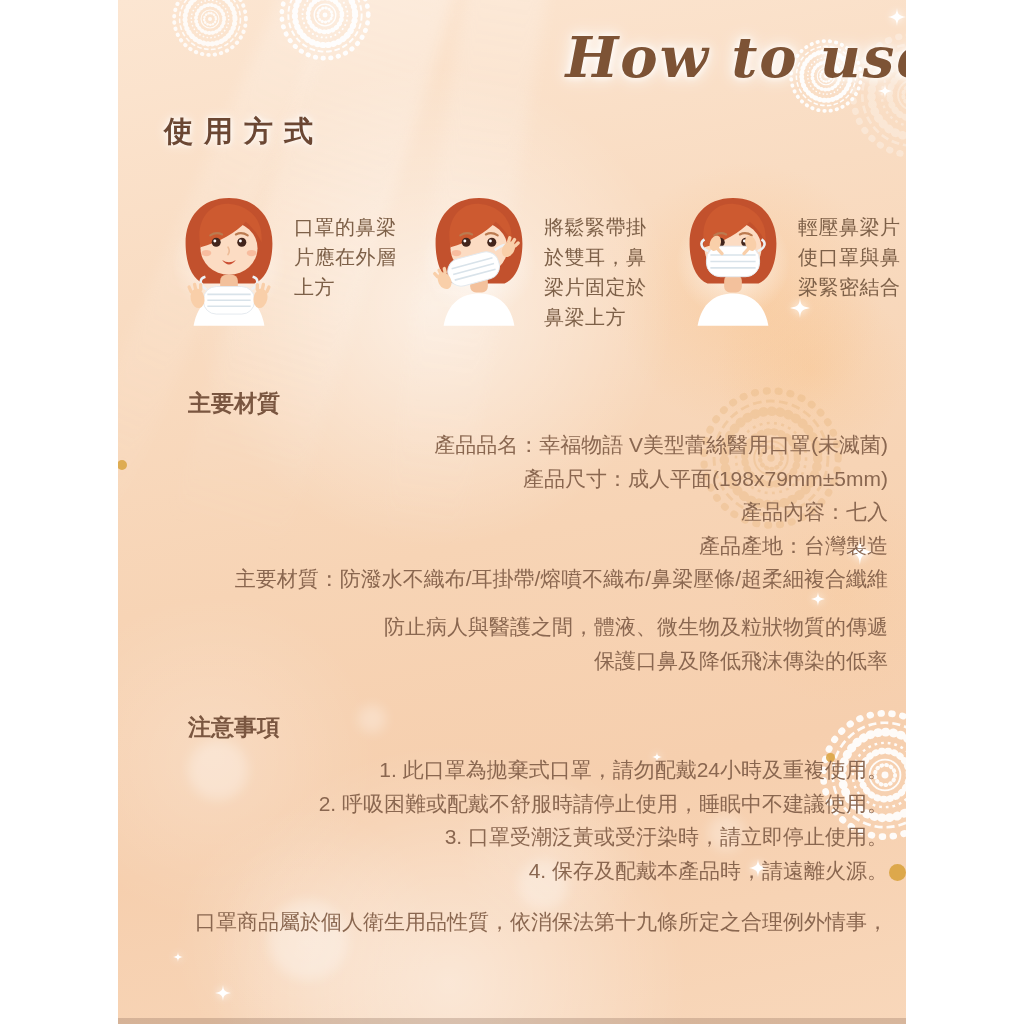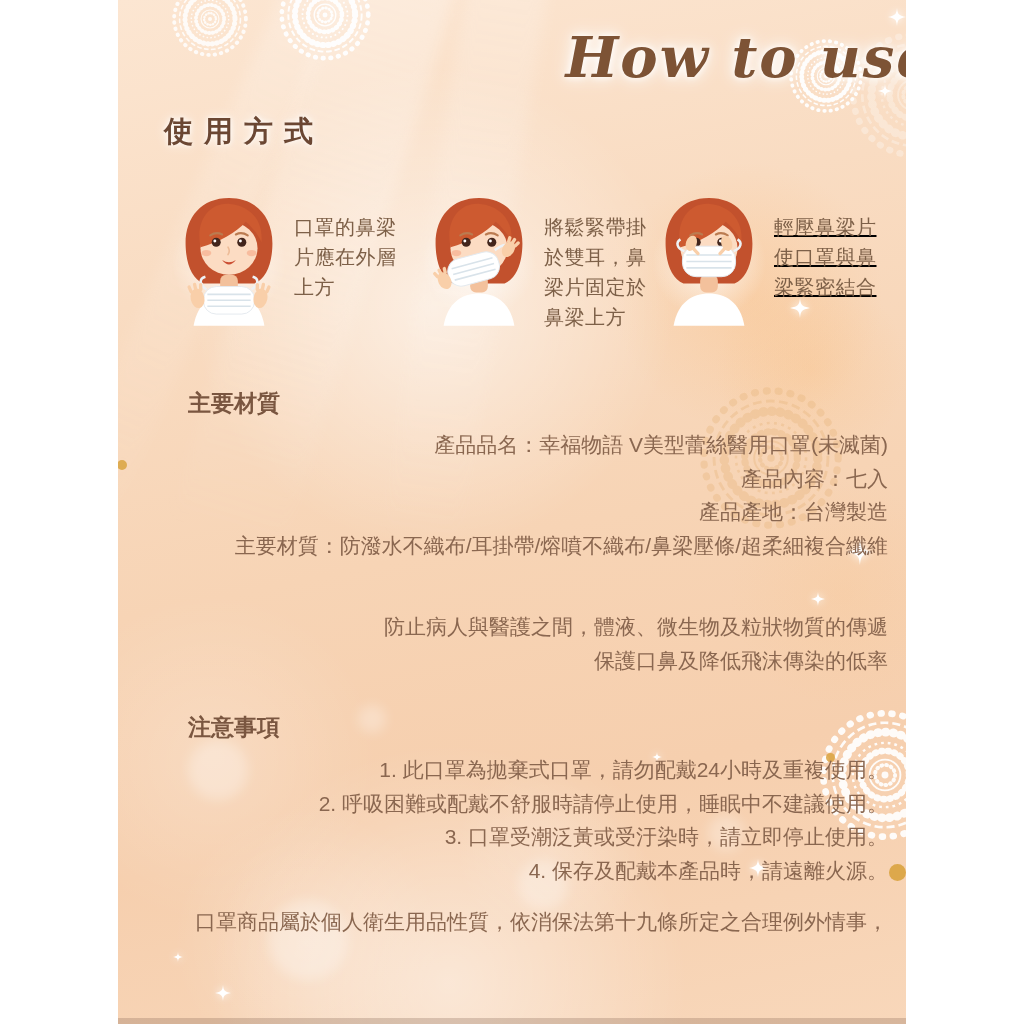--- a/index.html
+++ b/index.html
@@ -35,21 +35,21 @@
     font-size:56px;color:#7d5335;letter-spacing:2px;
     text-shadow:0 0 6px #fff,0 0 14px rgba(255,255,255,.95),0 0 22px rgba(255,255,255,.7);
   }
   .title-zh{
     position:absolute;top:112px;left:16px;width:100%;text-align:left;transform:translateX(30px);
     font-weight:bold;font-size:29px;color:#6b4733;letter-spacing:11px;
     text-shadow:0 0 5px #fff,0 0 12px rgba(255,255,255,.95);
   }
   .steps{position:absolute;top:192px;left:0;width:100%;height:160px;}
   .step{position:absolute;top:0;display:flex;align-items:flex-start;}
-  .step.s1{left:52px;} .step.s2{left:302px;} .step.s3{left:532px;text-decoration:underline;}
+  .step.s1{left:52px;} .step.s2{left:302px;} .step.s3{left:556px;}
   .face{width:118px;height:134px;flex:0 0 auto;}
   .step-text{width:112px;margin-left:6px;margin-top:20px;font-size:20px;line-height:30px;
     color:#7d6048;letter-spacing:.5px;}
   .section{position:absolute;left:70px;width:700px;}
   .sec-h{font-weight:bold;font-size:23px;color:#7a5640;}
   .sec-line{font-size:21px;color:#8a6750;line-height:33.5px;white-space:nowrap;text-align:right;}
   .brow{fill:none;stroke:#bb7b50;stroke-width:2.2;stroke-linecap:round;}
   .loop{fill:none;stroke:#edf2f6;stroke-width:2.6;}
   .fold{stroke:#d9e3ea;stroke-width:1.6;}
   .finger{stroke:#f9cfa9;stroke-width:3.4;stroke-linecap:round;}
@@ -246,20 +246,21 @@
           </g>
       </svg>
       <div class="step-text">輕壓鼻梁片使口罩與鼻梁緊密結合</div>
     </div>
   </div>
 
   <div class="section" style="top:388px">
     <div class="sec-h">主要材質</div>
     <div style="height:9px"></div>
     <div class="sec-line">產品品名：幸福物語 V美型蕾絲醫用口罩(未滅菌)</div>
+    <div class="sec-line">產品尺寸：成人平面(198x79mm±5mm)</div>
     <div class="sec-line">產品內容：七入</div>
     <div class="sec-line">產品產地：台灣製造</div>
     <div class="sec-line">主要材質：防潑水不織布/耳掛帶/熔噴不織布/鼻梁壓條/超柔細複合纖維</div>
   </div>
 
   <div class="section" style="top:601px">
     <div style="height:9px"></div>
     <div class="sec-line">防止病人與醫護之間，體液、微生物及粒狀物質的傳遞</div>
     <div class="sec-line">保護口鼻及降低飛沫傳染的低率</div>
   </div>

